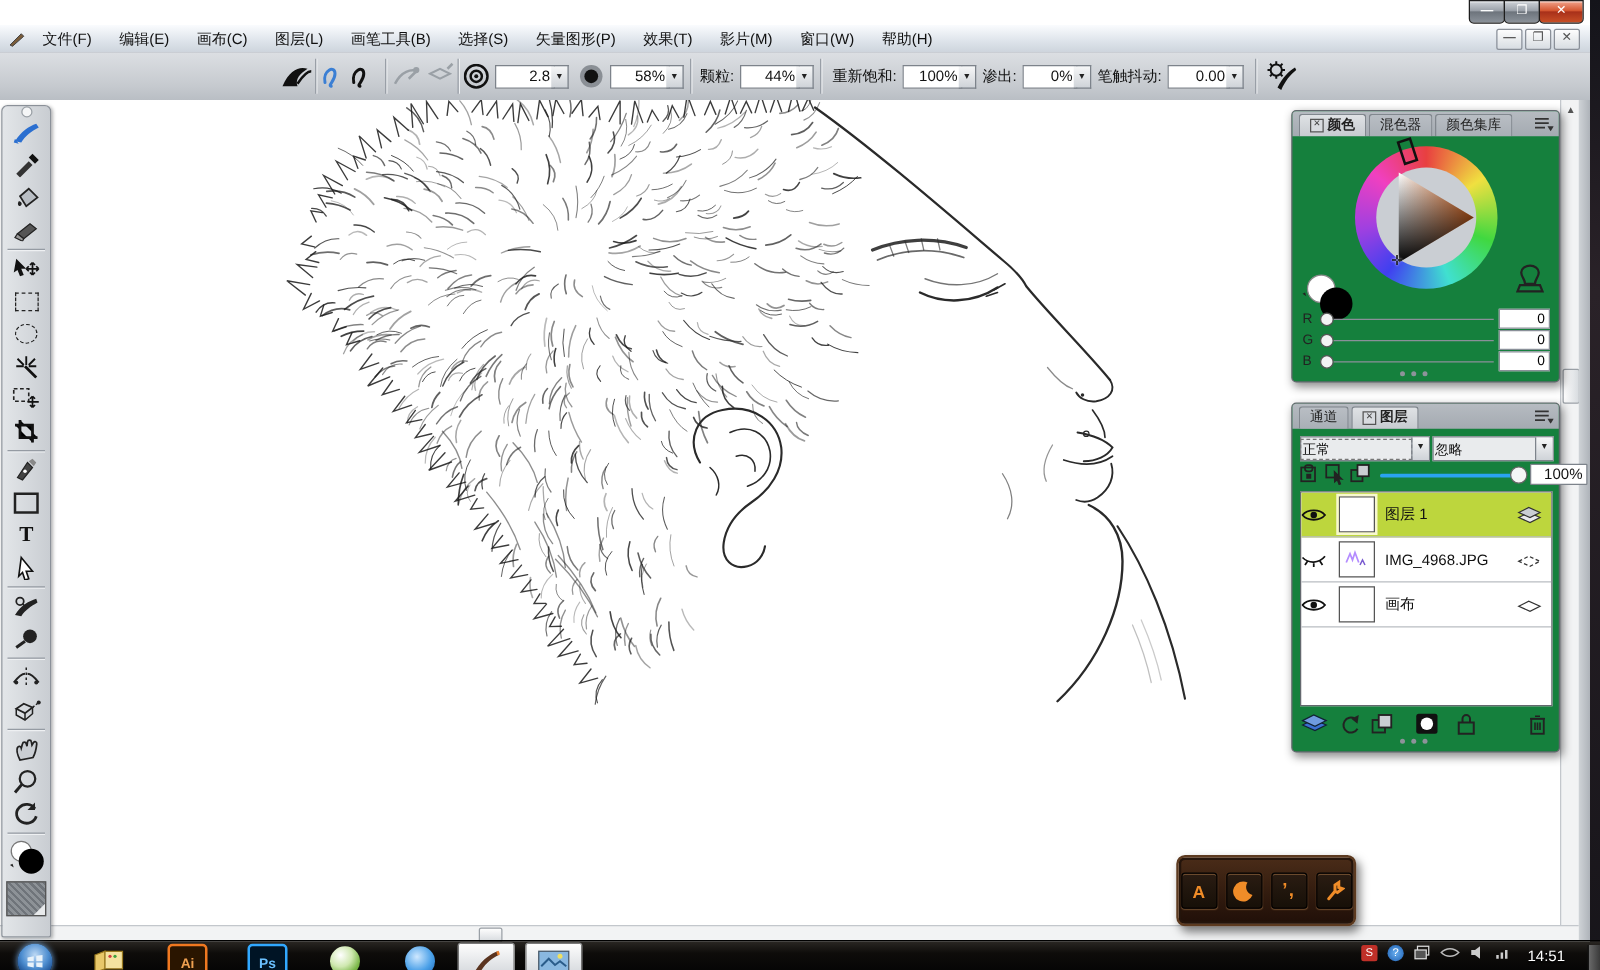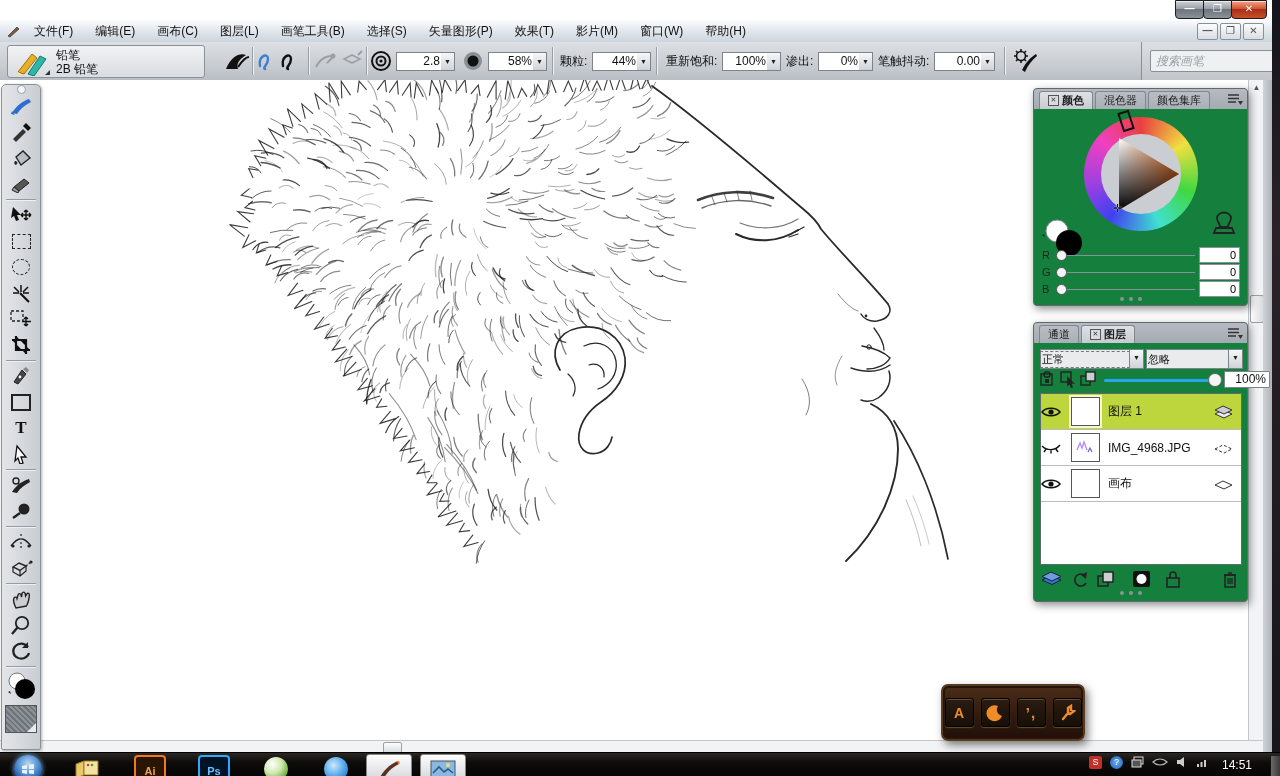--- a/index.html
+++ b/index.html
@@ -136,32 +136,20 @@
     <span class="menu-item">窗口(W)</span>
     <span class="menu-item">帮助(H)</span>
     <div style="margin-left:auto;display:flex;gap:2px;margin-right:8px;">
       <div class="mdibtn">—</div>
       <div class="mdibtn">❐</div>
       <div class="mdibtn">✕</div>
     </div>
   </div>
 
   <div id="propbar" class="abs">
-    <div id="brush-selector" class="abs">
-      <svg width="40" height="28" style="margin:0 4px">
-        <path d="M6,24 L20,6 l5,4 L12,26 Z" fill="#e8b028" stroke="#9a7210" stroke-width="1"></path>
-        <path d="M16,26 L28,8 l6,3 L22,28 Z" fill="#2fb8a8" stroke="#11786c" stroke-width="1"></path>
-        <path d="M6,24 l4,3 -5,1 Z" fill="#f5e0b0"></path>
-        <path d="M33,27 l5,-5 v5 Z" fill="#333"></path>
-      </svg>
-      <div class="txt">
-        <div>铅笔</div>
-        <div>2B 铅笔</div>
-      </div>
-    </div>
 
     <svg class="abs" style="left:224px;top:7px" width="26" height="24">
       <path d="M2,20 C8,6 16,4 22,6 C16,10 12,14 14,20" fill="#111"></path>
         <path d="M14,18 C18,12 22,8 25,8" stroke="#111" stroke-width="2" fill="none"></path>
     </svg>
     <div class="pb-sep" style="left:252px"></div>
     <svg class="abs" style="left:257px;top:8px" width="22" height="22">
       <path d="M3,16 C1,6 11,2 11,9 C11,15 5,18 8,19" stroke="#3b7fd4" stroke-width="2.4" fill="none" stroke-linecap="round"></path>
     </svg>
     <svg class="abs" style="left:280px;top:8px" width="22" height="22">
@@ -213,23 +201,20 @@
     <div class="pb-sep" style="left:1004px"></div>
     <svg class="abs" style="left:1012px;top:6px" width="26" height="26">
       <circle cx="9" cy="8" r="4.5" stroke="#111" stroke-width="1.6" fill="none"></circle>
       <g stroke="#111" stroke-width="1.6">
           <path d="M9,1 v2.4 M9,12.6 v2.4 M2,8 h2.4 M13.6,8 h2.4 M4,3 l1.7,1.7 M12.3,11.3 l1.7,1.7 M14,3 l-1.7,1.7 M5.7,11.3 L4,13"></path>
         </g>
       <path d="M10,22 C14,14 19,9 24,6 L25,8 C20,12 16,17 13,24 Z" fill="#111"></path>
     </svg>
   </div>
 
-  <div id="search-panel" class="abs">
-    <div id="search-input" class="abs">搜索画笔</div>
-  </div>
 
   <div id="canvas" class="abs">
     <svg id="sketch" width="1248" height="660" viewBox="0 0 1248 660">
       <g id="hair-strokes">
           <path d="M436.3,295.1 Q434.7,305.7 440.8,313.6" stroke="#1c1c1c" stroke-width="1.03" opacity="0.57" fill="none" stroke-linecap="round"></path>
           <path d="M658.2,133.2 Q665.1,140.2 674.6,137.2" stroke="#1c1c1c" stroke-width="0.85" opacity="0.78" fill="none" stroke-linecap="round"></path>
           <path d="M520.7,427.4 Q519.9,436.5 527.8,444.0" stroke="#1c1c1c" stroke-width="1.22" opacity="0.68" fill="none" stroke-linecap="round"></path>
           <path d="M388.6,214.9 Q380.4,219.0 376.3,226.5" stroke="#1c1c1c" stroke-width="1.34" opacity="0.71" fill="none" stroke-linecap="round"></path>
           <path d="M438.5,318.7 Q432.8,326.7 436.1,335.7" stroke="#1c1c1c" stroke-width="0.74" opacity="0.59" fill="none" stroke-linecap="round"></path>
           <path d="M496.1,94.5 Q507.7,88.1 513.0,78.6" stroke="#1c1c1c" stroke-width="1.25" opacity="0.78" fill="none" stroke-linecap="round"></path>

